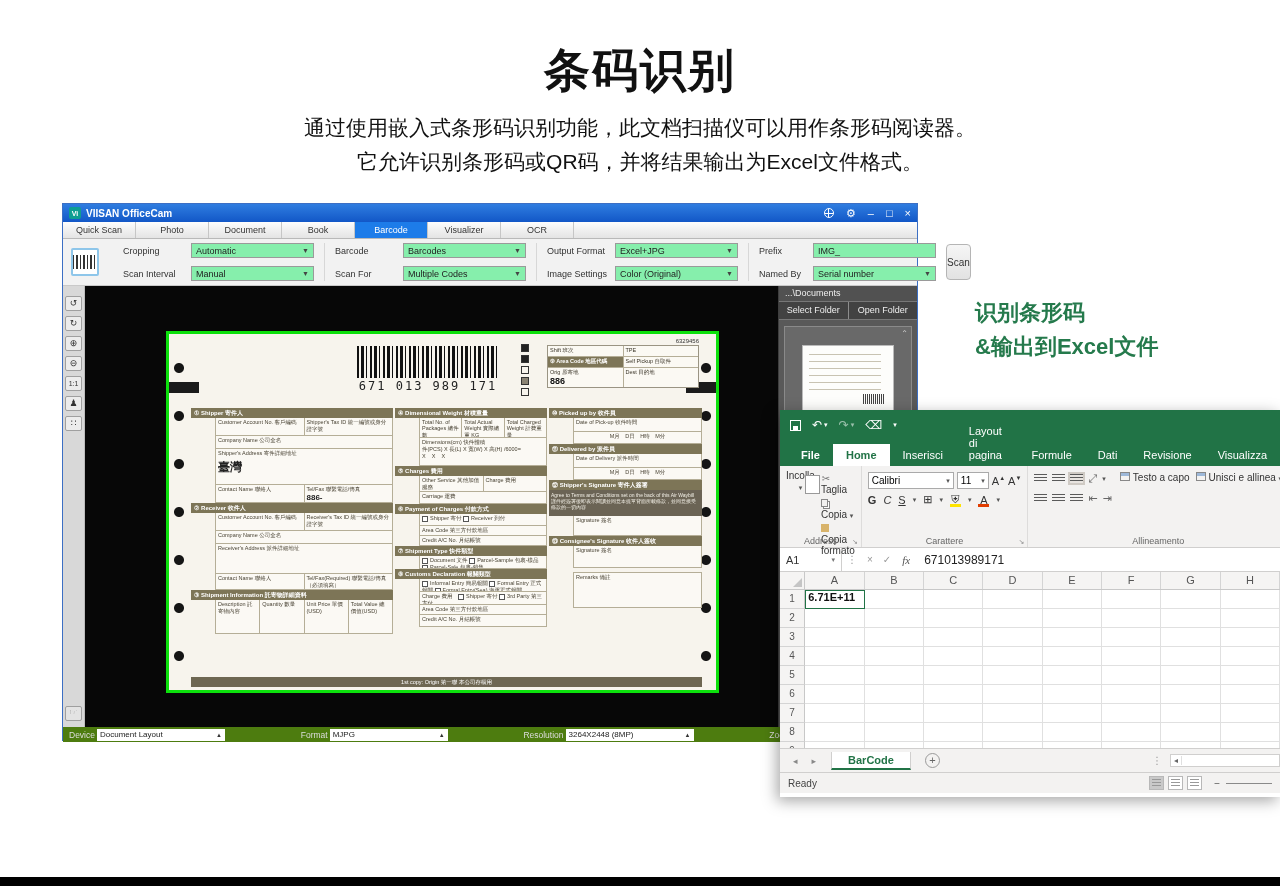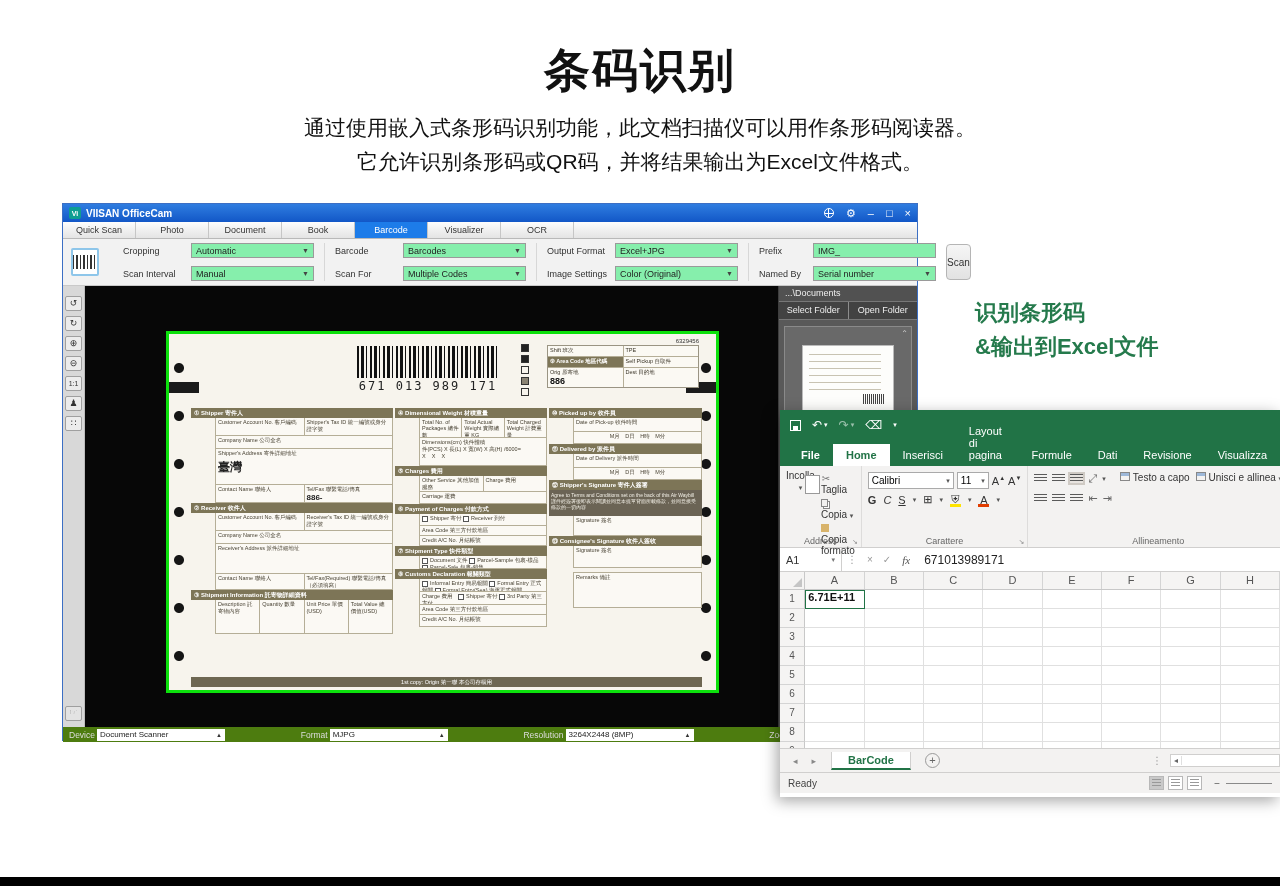--- a/index.html
+++ b/index.html
@@ -467,21 +467,21 @@
               <i></i>
             </div>
           <div class="thumb-name">IMG_0002.jpg</div>
         </div>
       </div>
     </div>
 
     <div class="sc-bottombar">
       <span class="bb-label">Device</span>
       <span class="bb-sel w1">
-          <span>Document Scanner</span>
+          <span>Document Layout</span>
           <span class="up">▲</span>
         </span>
       <span class="bb-gap"></span>
       <span class="bb-label">Format</span>
       <span class="bb-sel w2">
           <span>MJPG</span>
           <span class="up">▲</span>
         </span>
       <span class="bb-gap"></span>
       <span class="bb-label">Resolution</span>

